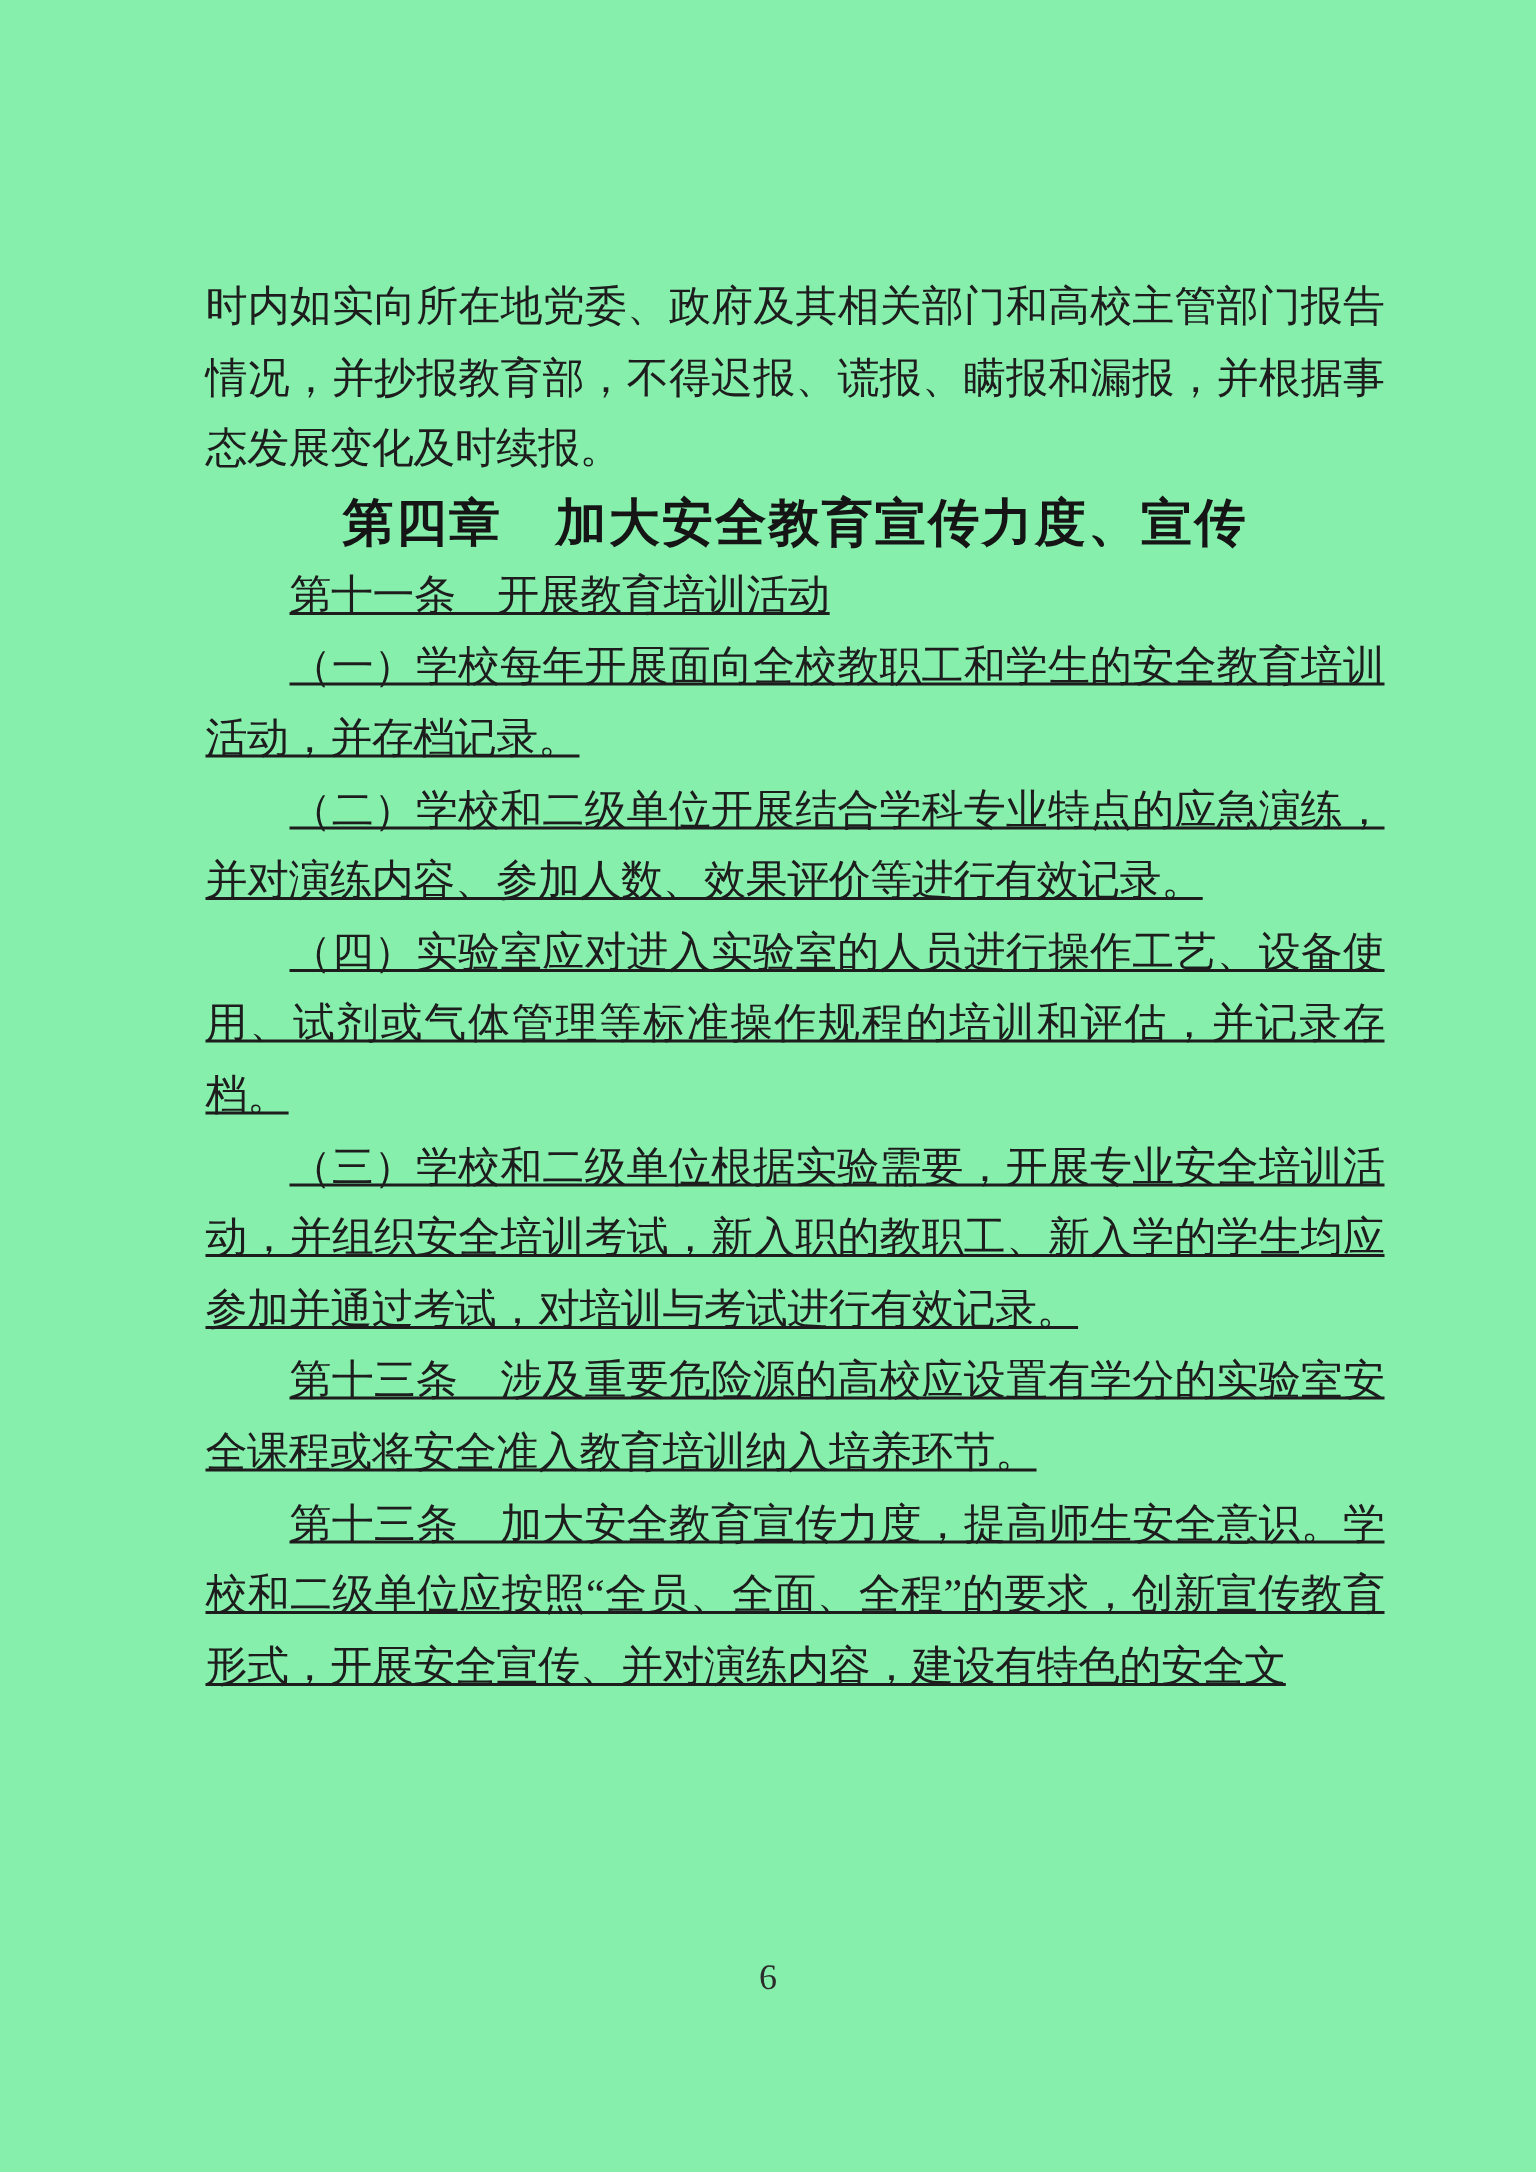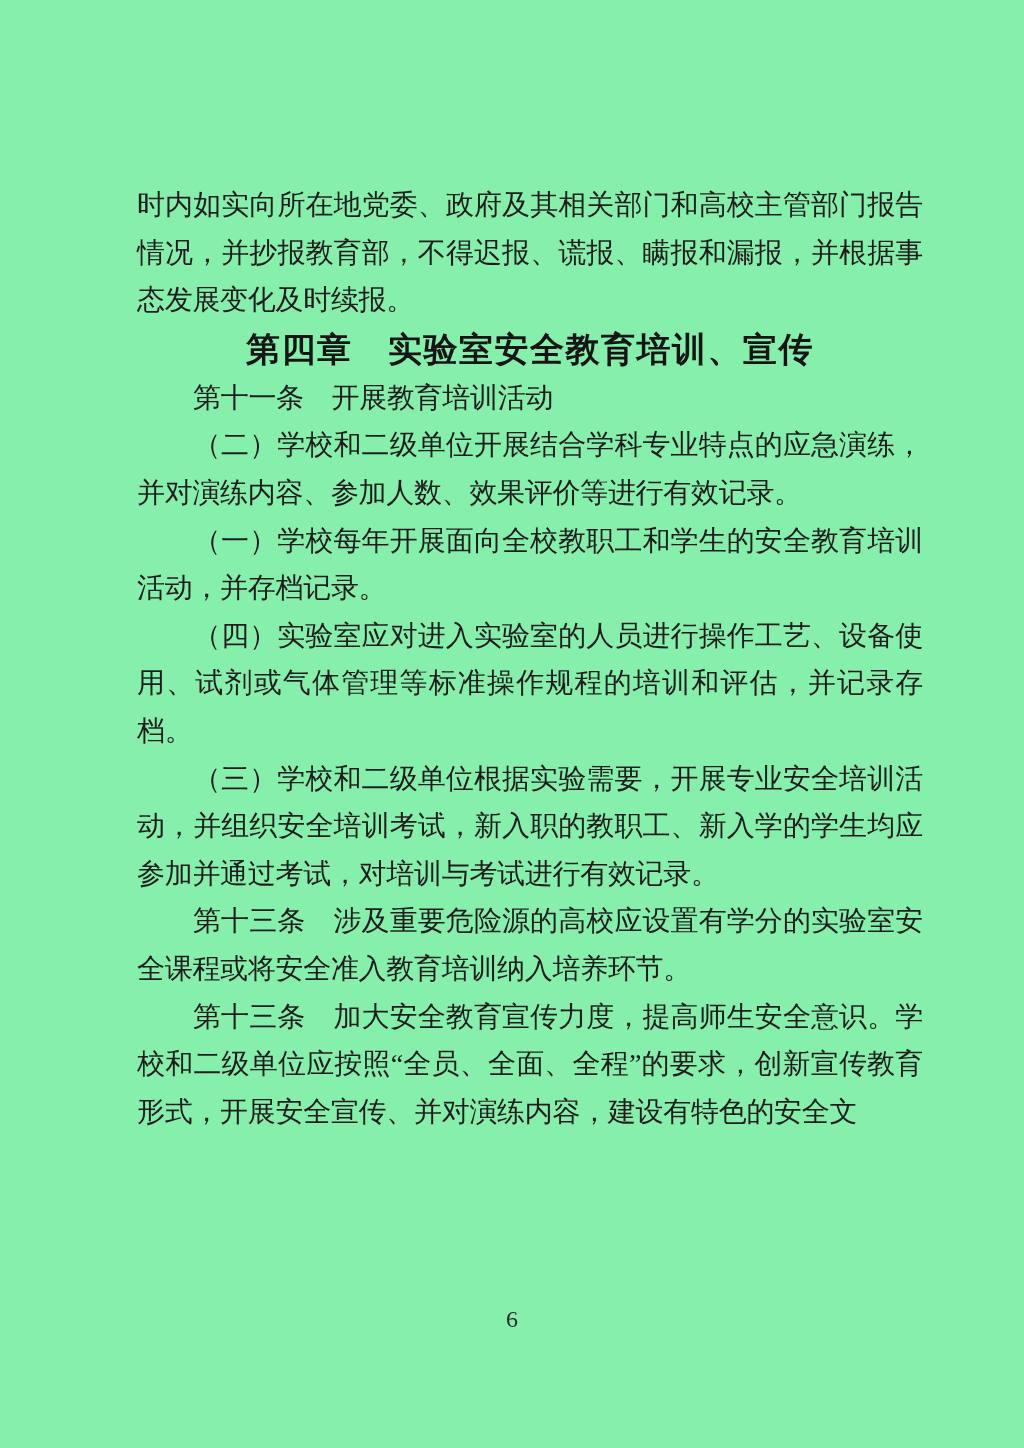--- a/index.html
+++ b/index.html
@@ -19,21 +19,21 @@
     width: 786px;
     font-family: "Liberation Serif", "DejaVu Serif", serif;
     font-size: 28px;
     line-height: 47.6px;
     color: #1d1d1d;
     text-align: justify;
     text-justify: inter-ideograph;
     letter-spacing: -0.3px;
   }
   .content p { margin: 0; }
-  .indent { text-indent: 2em; }
+  .indent { text-indent: 2em; text-decoration: underline; }
   .chapter-heading {
     font-family: "Liberation Sans", "DejaVu Sans", sans-serif;
     font-weight: 700;
     font-size: 34px;
     line-height: 50px;
     text-align: center;
     text-indent: 0;
     letter-spacing: 1.5px;
     color: #151515;
     margin: 73px 0 74px 0;
@@ -50,27 +50,27 @@
   }
 </style>
 </head>
 <body>
 
 <div class="page">
   <div class="content">
 
     <p>时内如实向所在地党委、政府及其相关部门和高校主管部门报告情况，并抄报教育部，不得迟报、谎报、瞒报和漏报，并根据事态发展变化及时续报。</p>
 
-    <p class="chapter-heading">第四章　实验室安全教育培训、宣传</p>
+    <p class="chapter-heading">第四章　加大安全教育宣传力度、宣传</p>
 
     <p class="indent">第十一条　开展教育培训活动</p>
 
+    <p class="indent">（一）学校每年开展面向全校教职工和学生的安全教育培训活动，并存档记录。</p>
+
     <p class="indent">（二）学校和二级单位开展结合学科专业特点的应急演练，并对演练内容、参加人数、效果评价等进行有效记录。</p>
-
-    <p class="indent">（一）学校每年开展面向全校教职工和学生的安全教育培训活动，并存档记录。</p>
 
     <p class="indent">（四）实验室应对进入实验室的人员进行操作工艺、设备使用、试剂或气体管理等标准操作规程的培训和评估，并记录存档。</p>
 
     <p class="indent">（三）学校和二级单位根据实验需要，开展专业安全培训活动，并组织安全培训考试，新入职的教职工、新入学的学生均应参加并通过考试，对培训与考试进行有效记录。</p>
 
     <p class="indent">第十三条　涉及重要危险源的高校应设置有学分的实验室安全课程或将安全准入教育培训纳入培养环节。</p>
 
     <p class="indent">第十三条　加大安全教育宣传力度，提高师生安全意识。学校和二级单位应按照“全员、全面、全程”的要求，创新宣传教育形式，开展安全宣传、并对演练内容，建设有特色的安全文</p>
 
   </div>

